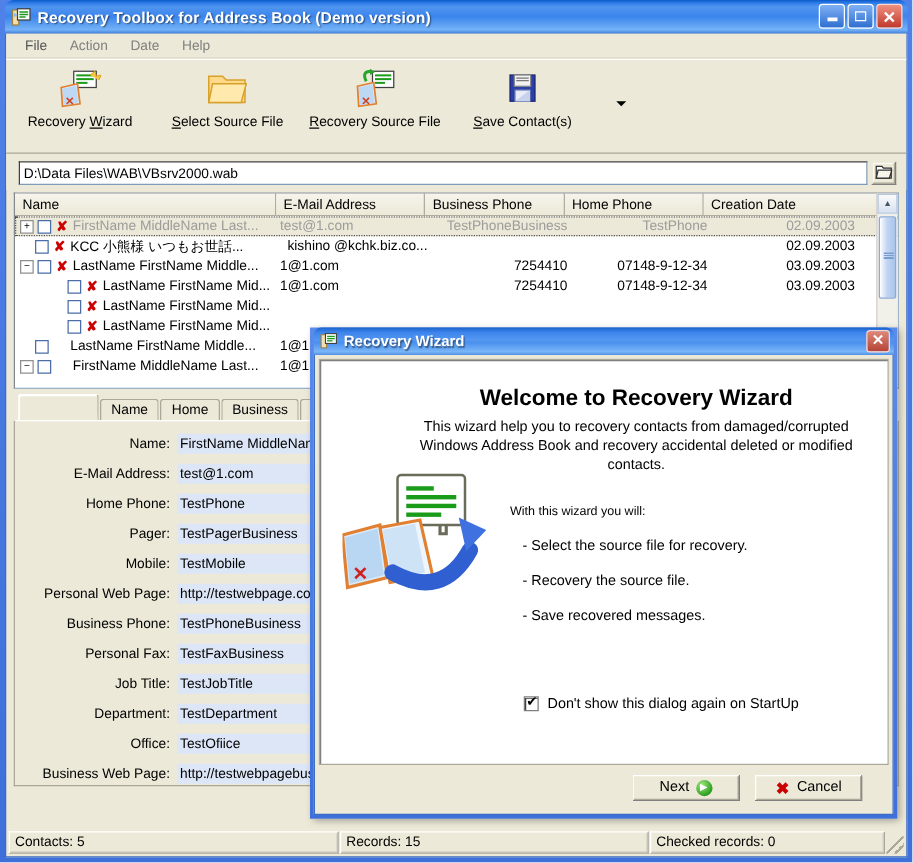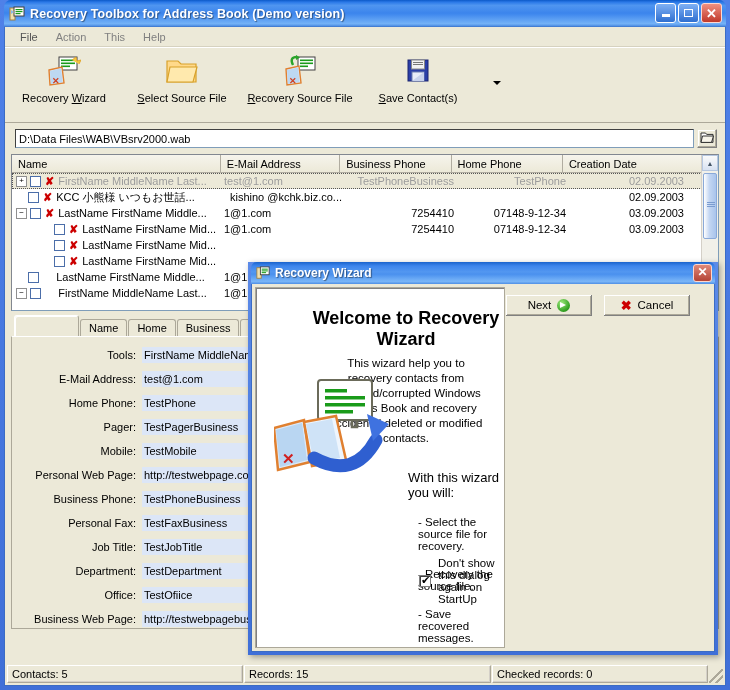--- a/index.html
+++ b/index.html
@@ -269,38 +269,38 @@
     border:1px solid #ffd6cc; box-sizing:border-box;
     color:#fff; font-size:12px; font-weight:bold; line-height:15px; text-align:center;
     cursor:default;
   }
   #wiz-client {
     background:#ece9d8;
     height: calc(393px - 22px - 3px);
     box-sizing:border-box;
     padding:3px;
     border-left:1px solid #3b6cc4; border-right:1px solid #3b6cc4; border-bottom:1px solid #3b6cc4;
-    display:flex; 
+    display:flex; flex-direction:column;
   }
   #wiz-page {
     background:#fff; flex:1;
     border:1px solid #aca899;
     box-shadow: inset 1px 1px 0 #808080;
     position:relative; overflow:hidden;
     box-sizing:border-box;
   }
   #wiz-heading {
     text-align:center; font-size:18px; font-weight:bold; color:#000;
     margin: 20px 0 6px 0; padding-left: 52px;
   }
   #wiz-intro {
     text-align:center; font-size:11.5px; color:#000; line-height:15px;
     padding: 0 18px 0 70px;
   }
-  #wiz-with { font-size:13px; color:#000; margin: 24px 0 0 152px;}
+  #wiz-with { font-size:10px; color:#000; margin: 24px 0 0 152px;}
   .wiz-bullet { font-size:11.5px; color:#000; margin: 16px 0 0 162px;}
   #wiz-art { position:absolute; left:18px; top:88px; width:120px; height:100px;}
   #wiz-checkrow {
     position:absolute; left:163px; bottom:42px;
     display:flex; align-items:center; font-size:11.5px; color:#000;
     cursor:default;
   }
   #wiz-checkbox {
     width:12px; height:12px; background:#fff;
     border:1px solid #7f7f7f;
@@ -365,21 +365,21 @@
           <span class="glyph-close">✕</span>
         </div>
     </div>
   </div>
 
   <div id="client">
 
     <div id="menu-bar">
       <div class="menu-item">File</div>
       <div class="menu-item">Action</div>
-      <div class="menu-item">This</div>
+      <div class="menu-item">Date</div>
       <div class="menu-item">Help</div>
     </div>
 
     <div id="toolbar">
 
       <div class="tb-item">
         <span class="tb-icon">
           <svg width="34" height="32" viewBox="0 0 34 32">
             <rect x="12" y="2" width="18" height="13" fill="#fff" stroke="#404040"></rect>
             <rect x="14" y="4.5" width="14" height="1.6" fill="#1a9b1a"></rect>
@@ -570,21 +570,21 @@
     <div id="detail-area">
       <div id="tab-strip">
           <div class="tab active">Summary</div>
           <div class="tab">Name</div>
           <div class="tab">Home</div>
           <div class="tab">Business</div>
           <div class="tab">Personal</div>
         </div>
       <div id="detail-panel">
           <div class="drow">
-            <div class="dlabel">Tools:</div>
+            <div class="dlabel">Name:</div>
             <div class="dvalue">FirstName MiddleName L</div>
           </div>
           <div class="drow">
             <div class="dlabel">E-Mail Address:</div>
             <div class="dvalue">test@1.com</div>
           </div>
           <div class="drow">
             <div class="dlabel">Home Phone:</div>
             <div class="dvalue">TestPhone</div>
           </div>
@@ -621,21 +621,21 @@
             <div class="dvalue">TestOfiice</div>
           </div>
           <div class="drow">
             <div class="dlabel">Business Web Page:</div>
             <div class="dvalue">http://testwebpagebusine</div>
           </div>
         </div>
     </div>
 
     <div id="status-bar">
-      <div class="status-pane" style="width:236px">Contacts: 5</div>
+      <div class="status-pane" style="width:264px">Contacts: 5</div>
       <div class="status-pane" style="width:247px">Records: 15</div>
       <div class="status-pane" style="flex:1">Checked records: 0</div>
       <div id="status-grip"></div>
     </div>
   </div>
 </div>
 
 <div id="wizard">
   <div id="wiz-title">
     <span id="wiz-title-icon">

